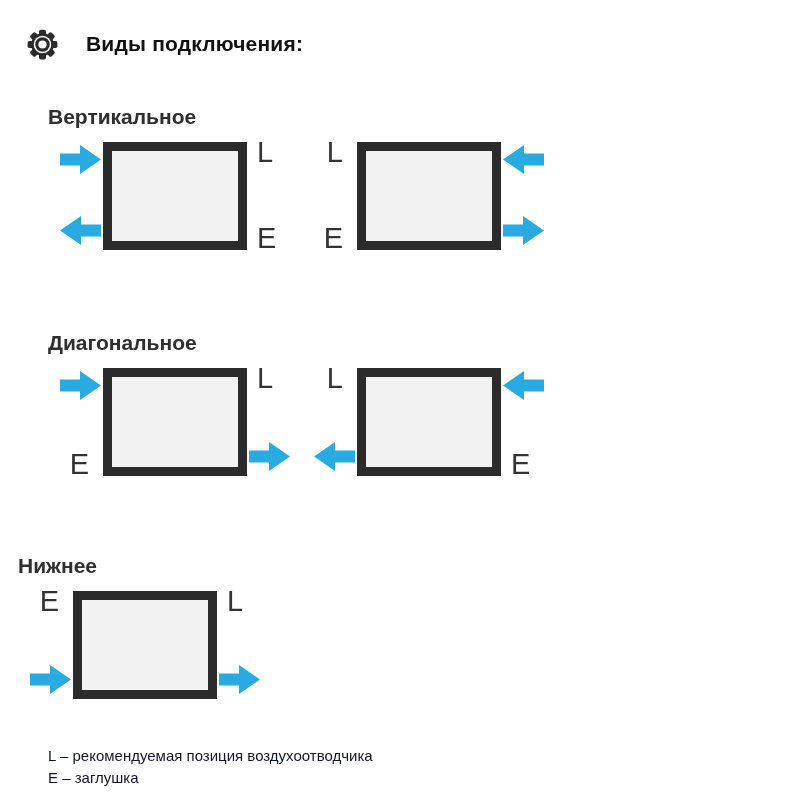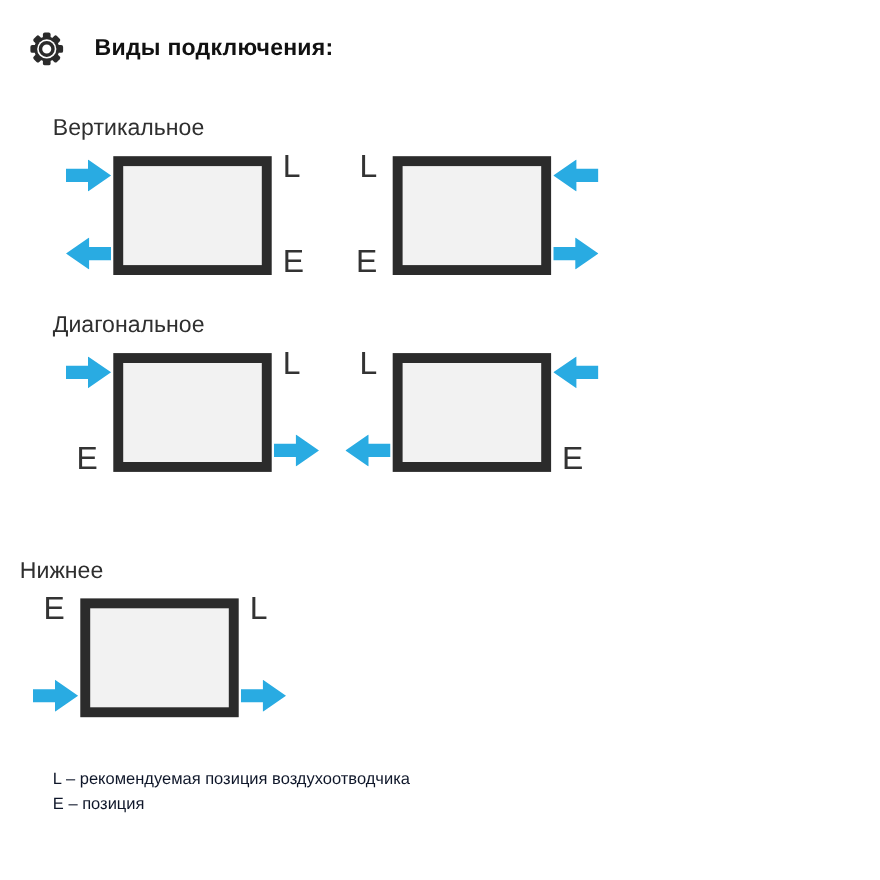--- a/index.html
+++ b/index.html
@@ -9,21 +9,21 @@
   }
   .page{width:800px;height:800px;position:relative;}
 
   
   .header{display:flex;align-items:center;gap:26px;padding:26px 0 0 25px;height:36px;}
   .header .gear{width:35px;height:35px;flex:0 0 auto;}
   .page-title{font-size:21px;font-weight:bold;color:#111;letter-spacing:.2px;}
 
   
   .section{padding-left:48px;}
-  .section-title{font-size:21px;font-weight:400;color:#2f2f2f;line-height:23px;}
+  .section-title{font-size:21px;font-weight:700;color:#2f2f2f;line-height:23px;}
   .diagram-row{display:flex;margin-top:14px;}
   .diagram{display:flex;width:254px;height:108px;flex:0 0 auto;}
   .zone{width:55px;height:108px;position:relative;flex:0 0 auto;}
   .box{
     width:144px;height:108px;box-sizing:border-box;flex:0 0 auto;
     border:9px solid #2b2b2b;background:#f2f2f2;
   }
   .slot{position:absolute;line-height:1;}
   .conn-label{font-size:29px;color:#333;}
   .arrow svg{display:block;}
@@ -91,21 +91,21 @@
               </div>
               <div class="slot arrow" style="bottom: 5px; left: 2px;">
                 <svg width="41" height="29" viewBox="0 0 41 29">
                   <polygon points="0,8.5 20,8.5 20,0 41,14.5 20,29 20,20.5 0,20.5" fill="#29abe2"></polygon>
                 </svg>
               </div>
             </div>
           </div>
         </div>
       </div>
-      <div class="section" style="margin-top: 34px;">
+      <div class="section" style="margin-top: 81px;">
         <div class="section-title">Диагональное</div>
         <div class="diagram-row">
           <div class="diagram">
             <div class="zone left">
               <div class="slot arrow" style="top: 3px; right: 2px;">
                 <svg width="41" height="29" viewBox="0 0 41 29">
                   <polygon points="0,8.5 20,8.5 20,0 41,14.5 20,29 20,20.5 0,20.5" fill="#29abe2"></polygon>
                 </svg>
               </div>
               <div class="slot conn-label" style="bottom: -3px; right: 14px;">E</div>
@@ -162,16 +162,16 @@
                 </svg>
               </div>
             </div>
           </div>
         </div>
       </div>
     </div>
 
   <div class="legend">
     <div class="legend-line">L – рекомендуемая позиция воздухоотводчика</div>
-    <div class="legend-line">E – позиция</div>
+    <div class="legend-line">E – заглушка</div>
   </div>
 
 </div>
 
 </body></html>

